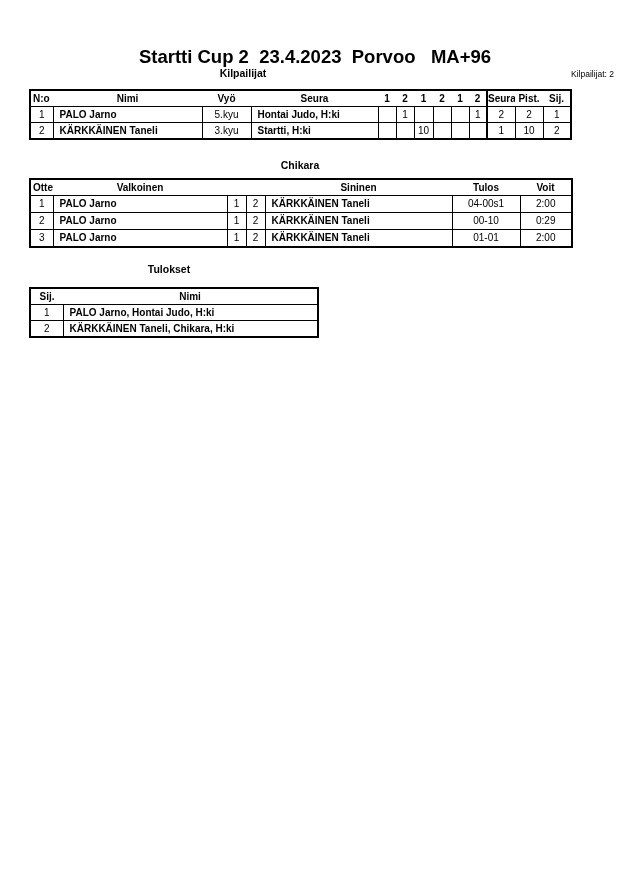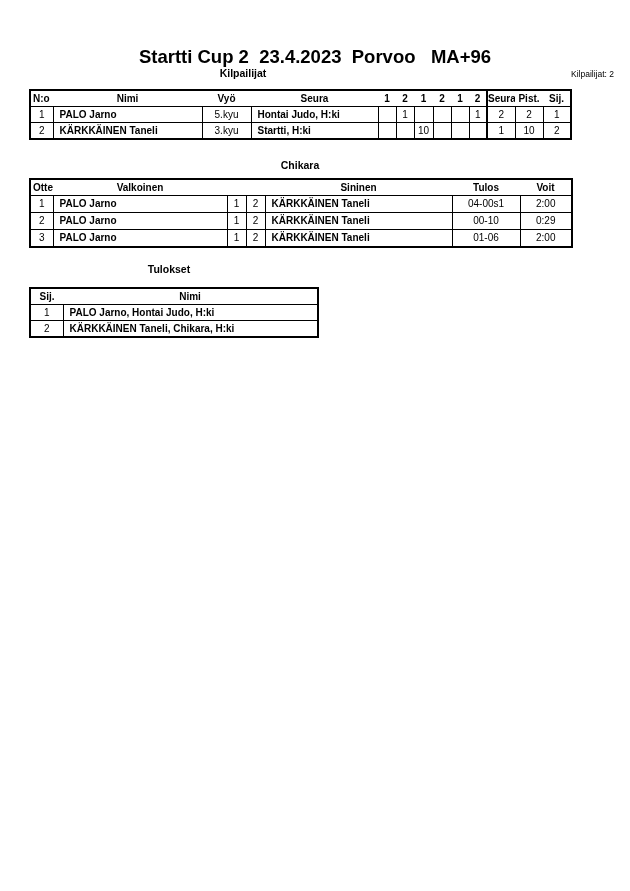--- a/index.html
+++ b/index.html
@@ -151,21 +151,21 @@
     <td class="al">KÄRKKÄINEN Taneli</td>
     <td>00-10</td>
     <td>0:29</td>
   </tr>
   <tr>
     <td>3</td>
     <td class="al">PALO Jarno</td>
     <td>1</td>
     <td>2</td>
     <td class="al">KÄRKKÄINEN Taneli</td>
-    <td>01-06</td>
+    <td>01-01</td>
     <td>2:00</td>
   </tr>
 </tbody>
   </table>
 
 <div class="sec-heading" id="h-tulokset">Tulokset</div>
 
 <table id="tbl-tulokset">
   <colgroup>
     <col style="width:33px">

